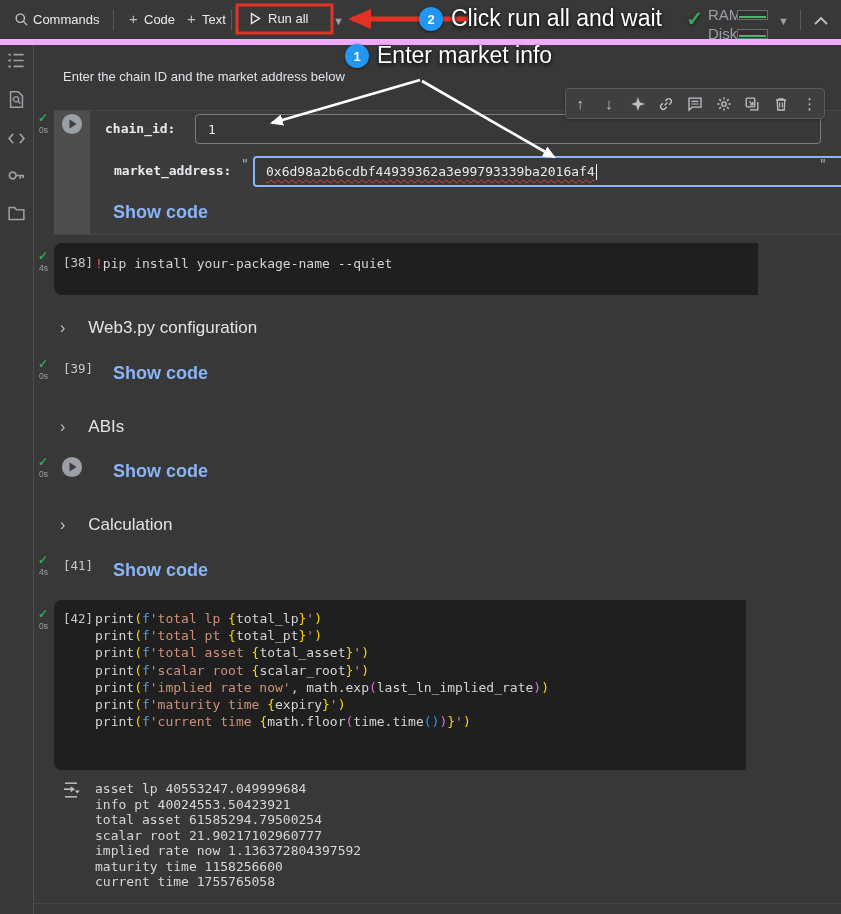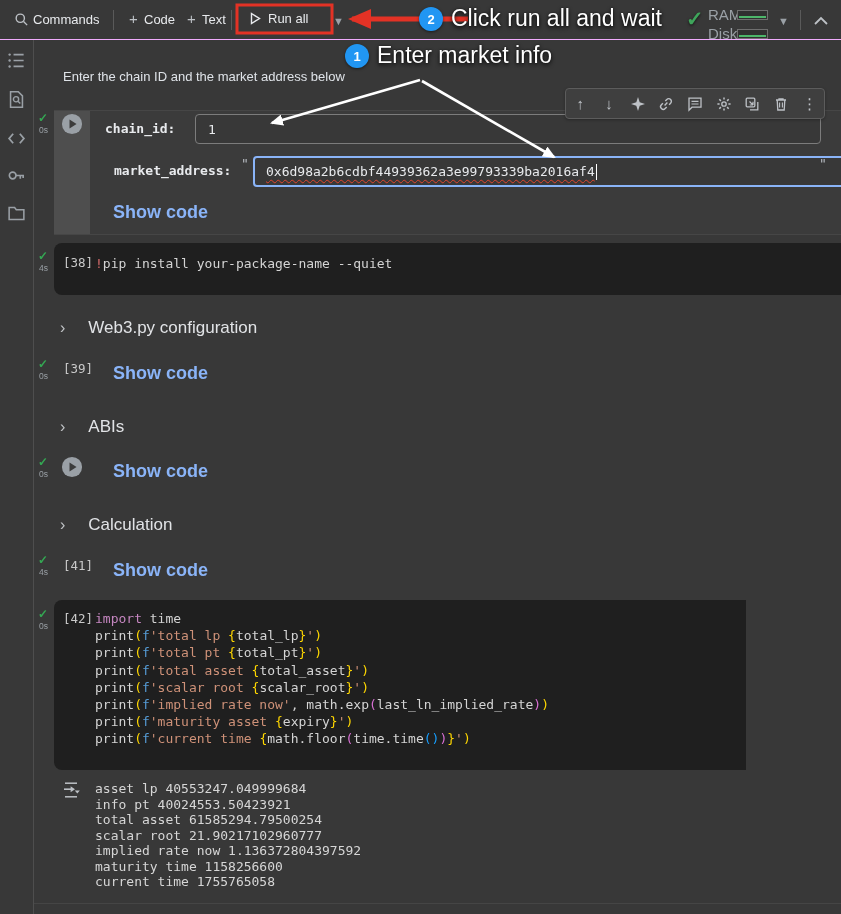--- a/index.html
+++ b/index.html
@@ -2,21 +2,21 @@
 <html><head>
 <meta charset="utf-8">
 <style>
   html,body{margin:0;padding:0;width:841px;height:914px;overflow:hidden;background:#383838;
     font-family:"Liberation Sans",sans-serif;}
   .abs{position:absolute}
   .mono{font-family:"DejaVu Sans Mono",monospace}
   #page{position:relative;width:841px;height:914px;background:#383838}
 
   
-  #topbar{left:0;top:0;width:841px;height:39px;background:#383838;border-bottom:1px solid #f0abfc;z-index:5}
+  #topbar{left:0;top:0;width:841px;height:39px;background:#383838;border-bottom:6px solid #f0abfc;z-index:5}
   .tb-label{color:#e8eaed;font-size:13px}
   .tb-div{width:1px;height:20px;background:#5a5a5a}
   .plus{color:#bdc1c6;font-size:15px}
   .runall{display:flex;align-items:center;gap:7px;color:#e8eaed;font-size:13px}
 
   
   #sidebar{left:0;top:39px;width:33px;height:875px;border-right:1px solid #4e4e4e;background:#383838;z-index:4}
   .sb-icon{position:absolute;left:7px;width:19px;height:19px;color:#9aa0a6}
   .sb-icon svg{width:19px;height:19px}
 
@@ -229,21 +229,21 @@
       <svg viewBox="0 0 16 16">
           <path d="M3 4 h10 M6 4 V2.8 h4 V4 M4.2 4 l.6 10 h6.4 l.6-10" fill="none" stroke="currentColor" stroke-width="1.3"></path>
           <path d="M6.6 6.5 v5 M9.4 6.5 v5" stroke="currentColor" stroke-width="1.1"></path>
         </svg>
     </span>
     <span class="ct-icon">⋮</span>
   </div>
 
   <span class="abs check" style="left:38px;top:250px">✓</span>
   <span class="abs secs" style="left:39px;top:264px">4s</span>
-  <div class="abs darkcell" style="left:54px;top:243px;width:787px;height:52px">
+  <div class="abs darkcell" style="left:54px;top:243px;width:704px;height:52px">
     <span class="abs exec mono" style="left:9px;top:12px">[38]</span>
     <div class="abs mono" style="left:41px;top:12px">
         <div class="codeline"><span class="tok-bang">!</span><span class="tok-pl">pip install your-package-name --quiet</span></div>
       </div>
   </div>
 
   <div class="abs" style="left:60px;top:318px;display:flex;gap:23px;align-items:center">
     <span class="chev">›</span>
     <span class="heading">Web3.py configuration</span>
   </div>
@@ -273,27 +273,26 @@
   <span class="abs check" style="left:38px;top:554px">✓</span>
   <span class="abs secs" style="left:39px;top:568px">4s</span>
   <span class="abs exec mono" style="left:63px;top:558px">[41]</span>
   <span class="abs link" style="left:113px;top:560px">Show code</span>
 
   <span class="abs check" style="left:38px;top:608px">✓</span>
   <span class="abs secs" style="left:39px;top:622px">0s</span>
   <div class="abs darkcell" style="left:54px;top:600px;width:692px;height:170px">
     <span class="abs exec mono" style="left:9px;top:11px">[42]</span>
     <div class="abs mono" style="left:41px;top:10px">
-        <div class="codeline"><span class="tok-kw">import</span><span class="tok-pl"> time</span></div>
         <div class="codeline"><span class="tok-pl">print</span><span class="tok-b1">(</span><span class="tok-fp">f</span><span class="tok-str">'total lp </span><span class="tok-b1">{</span><span class="tok-pl">total_lp</span><span class="tok-b1">}</span><span class="tok-str">'</span><span class="tok-b1">)</span></div>
         <div class="codeline"><span class="tok-pl">print</span><span class="tok-b1">(</span><span class="tok-fp">f</span><span class="tok-str">'total pt </span><span class="tok-b1">{</span><span class="tok-pl">total_pt</span><span class="tok-b1">}</span><span class="tok-str">'</span><span class="tok-b1">)</span></div>
         <div class="codeline"><span class="tok-pl">print</span><span class="tok-b1">(</span><span class="tok-fp">f</span><span class="tok-str">'total asset </span><span class="tok-b1">{</span><span class="tok-pl">total_asset</span><span class="tok-b1">}</span><span class="tok-str">'</span><span class="tok-b1">)</span></div>
         <div class="codeline"><span class="tok-pl">print</span><span class="tok-b1">(</span><span class="tok-fp">f</span><span class="tok-str">'scalar root </span><span class="tok-b1">{</span><span class="tok-pl">scalar_root</span><span class="tok-b1">}</span><span class="tok-str">'</span><span class="tok-b1">)</span></div>
         <div class="codeline"><span class="tok-pl">print</span><span class="tok-b1">(</span><span class="tok-fp">f</span><span class="tok-str">'implied rate now'</span><span class="tok-pl">, math.exp</span><span class="tok-b2">(</span><span class="tok-pl">last_ln_implied_rate</span><span class="tok-b2">)</span><span class="tok-b1">)</span></div>
-        <div class="codeline"><span class="tok-pl">print</span><span class="tok-b1">(</span><span class="tok-fp">f</span><span class="tok-str">'maturity asset </span><span class="tok-b1">{</span><span class="tok-pl">expiry</span><span class="tok-b1">}</span><span class="tok-str">'</span><span class="tok-b1">)</span></div>
+        <div class="codeline"><span class="tok-pl">print</span><span class="tok-b1">(</span><span class="tok-fp">f</span><span class="tok-str">'maturity time </span><span class="tok-b1">{</span><span class="tok-pl">expiry</span><span class="tok-b1">}</span><span class="tok-str">'</span><span class="tok-b1">)</span></div>
         <div class="codeline"><span class="tok-pl">print</span><span class="tok-b1">(</span><span class="tok-fp">f</span><span class="tok-str">'current time </span><span class="tok-b1">{</span><span class="tok-pl">math.floor</span><span class="tok-b2">(</span><span class="tok-pl">time.time</span><span class="tok-b3">(</span><span class="tok-b3">)</span><span class="tok-b2">)</span><span class="tok-b1">}</span><span class="tok-str">'</span><span class="tok-b1">)</span></div>
       </div>
   </div>
 
   <span class="abs" style="left:62px;top:781px;width:20px;height:18px;color:#bdc1c6">
     <svg viewBox="0 0 20 18" width="20" height="18">
         <path d="M3 2.2 H15" stroke="currentColor" stroke-width="1.5" fill="none"></path>
         <path d="M3 15.8 H15" stroke="currentColor" stroke-width="1.5" fill="none"></path>
         <path d="M2 8.2 H10" stroke="currentColor" stroke-width="1.6" fill="none"></path>
         <path d="M8.6 5.2 L13 8.2 L8.6 11.2 z" fill="currentColor"></path>

